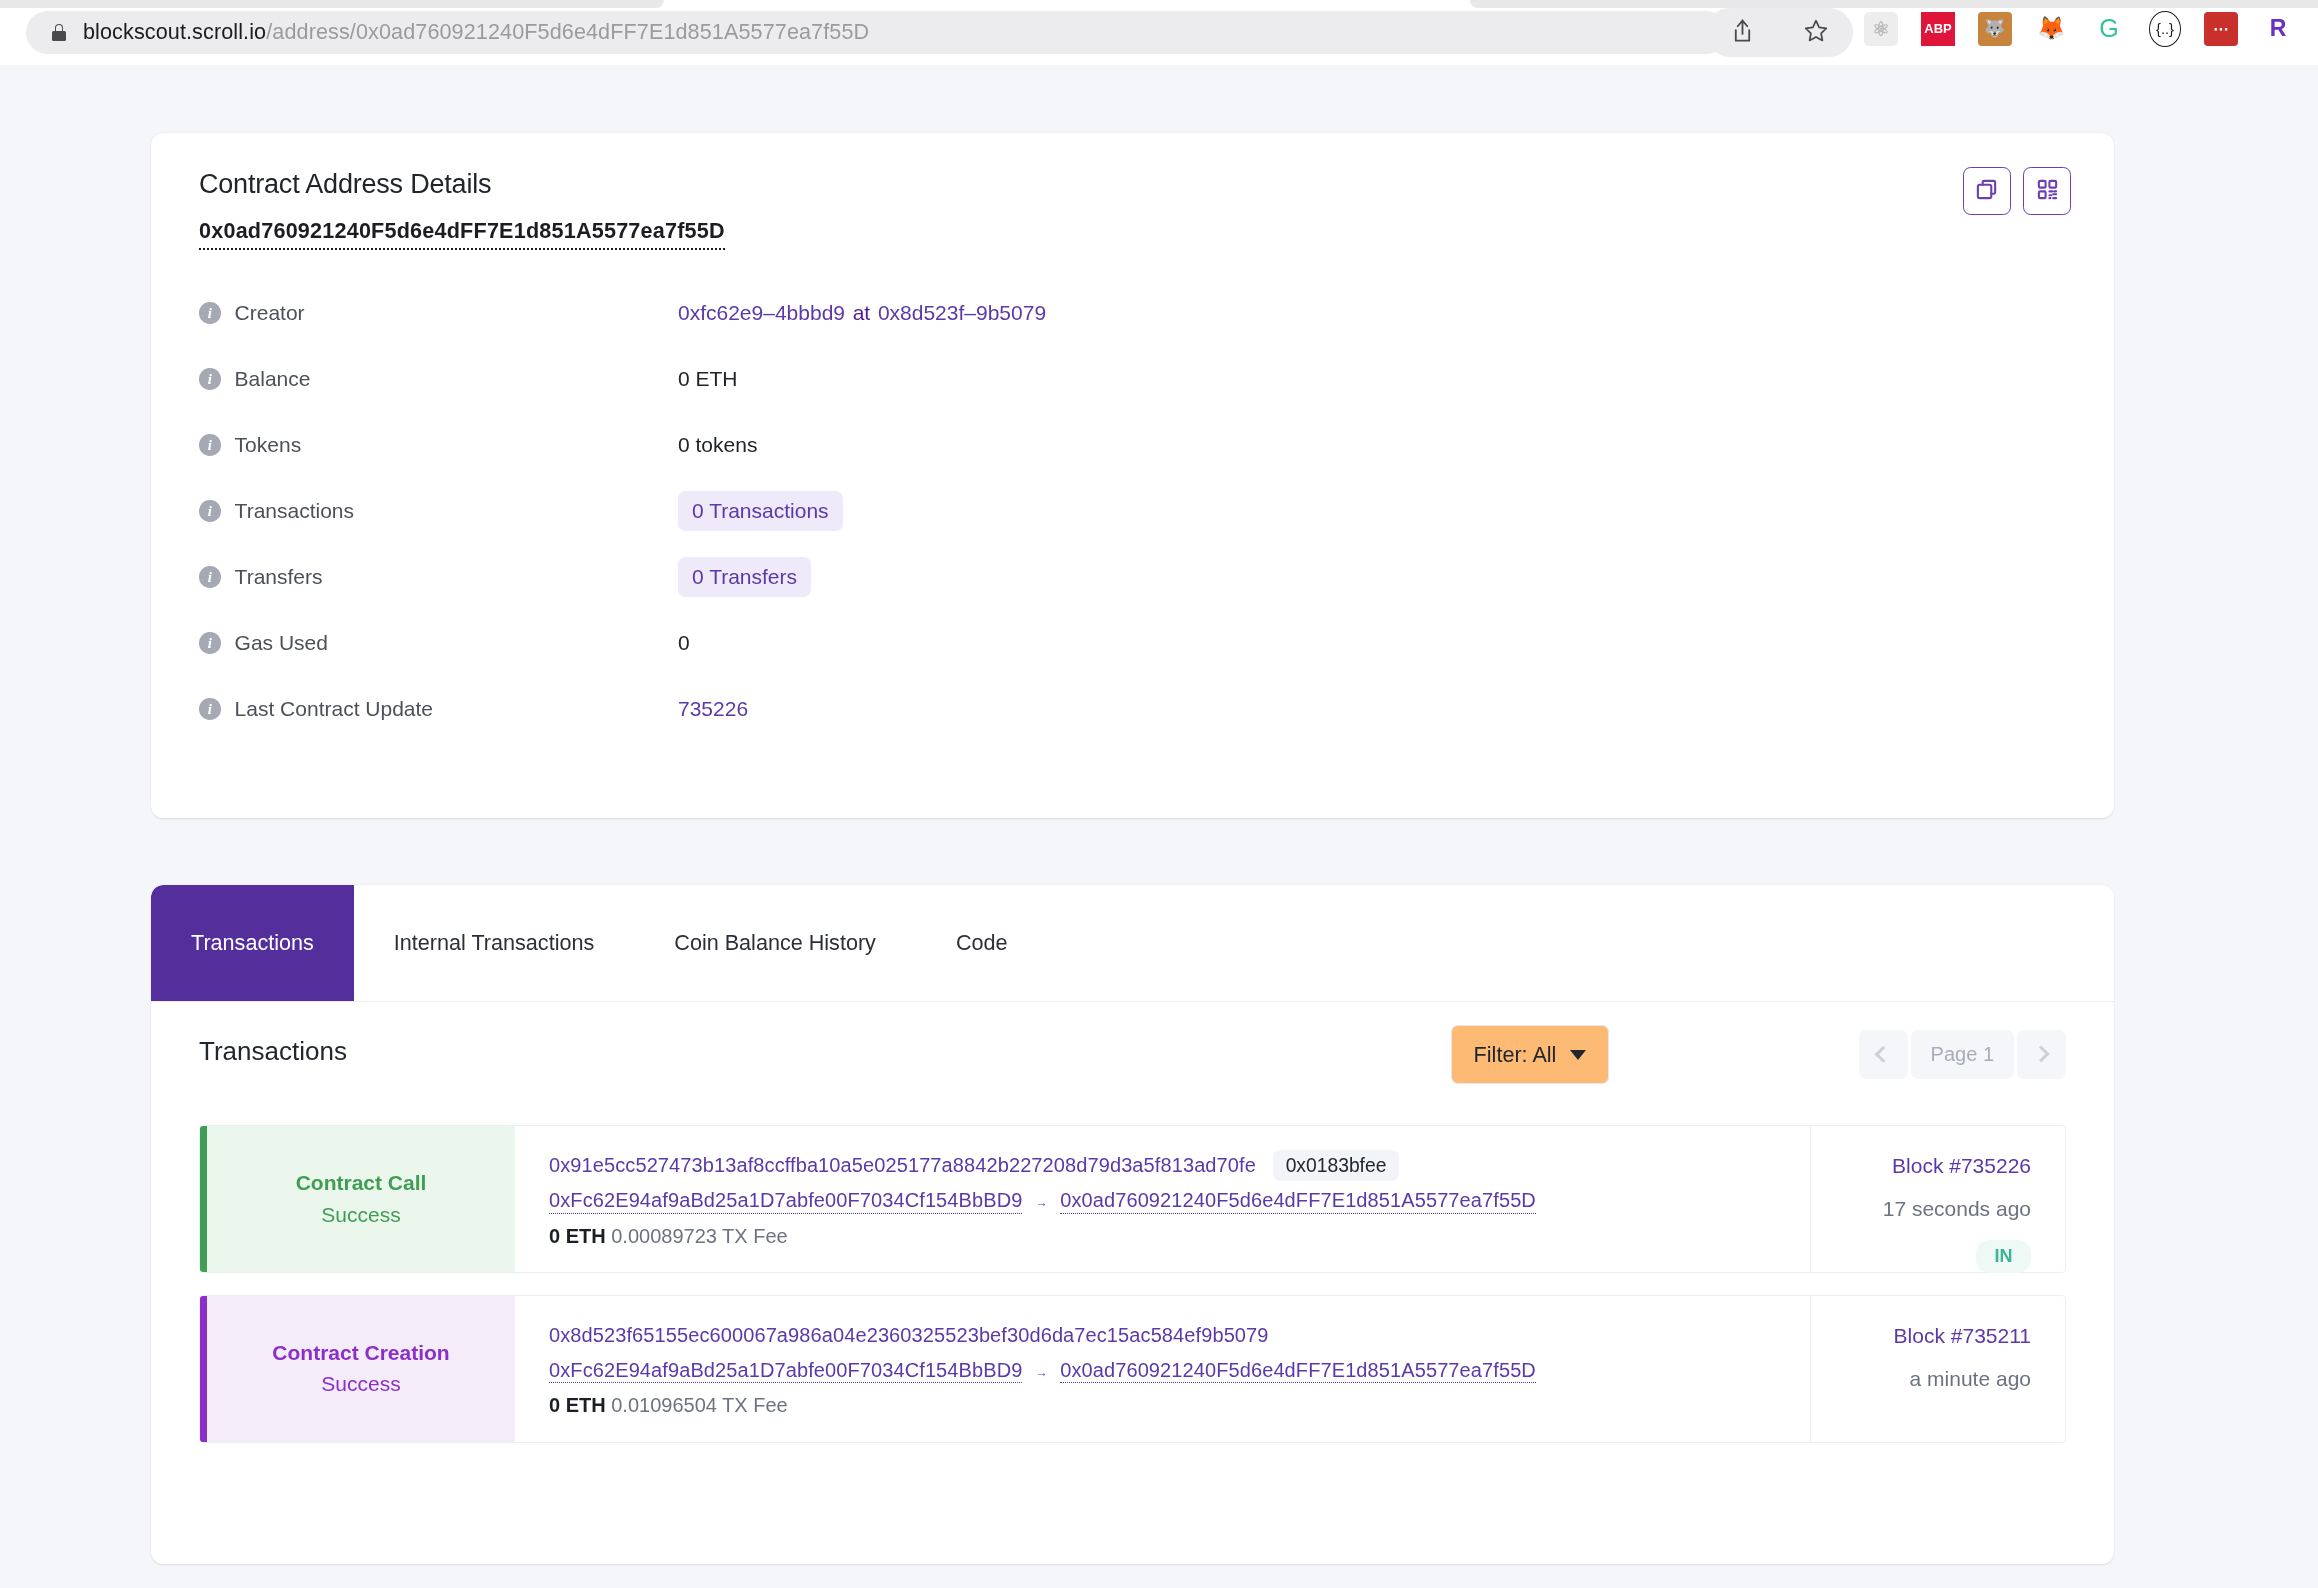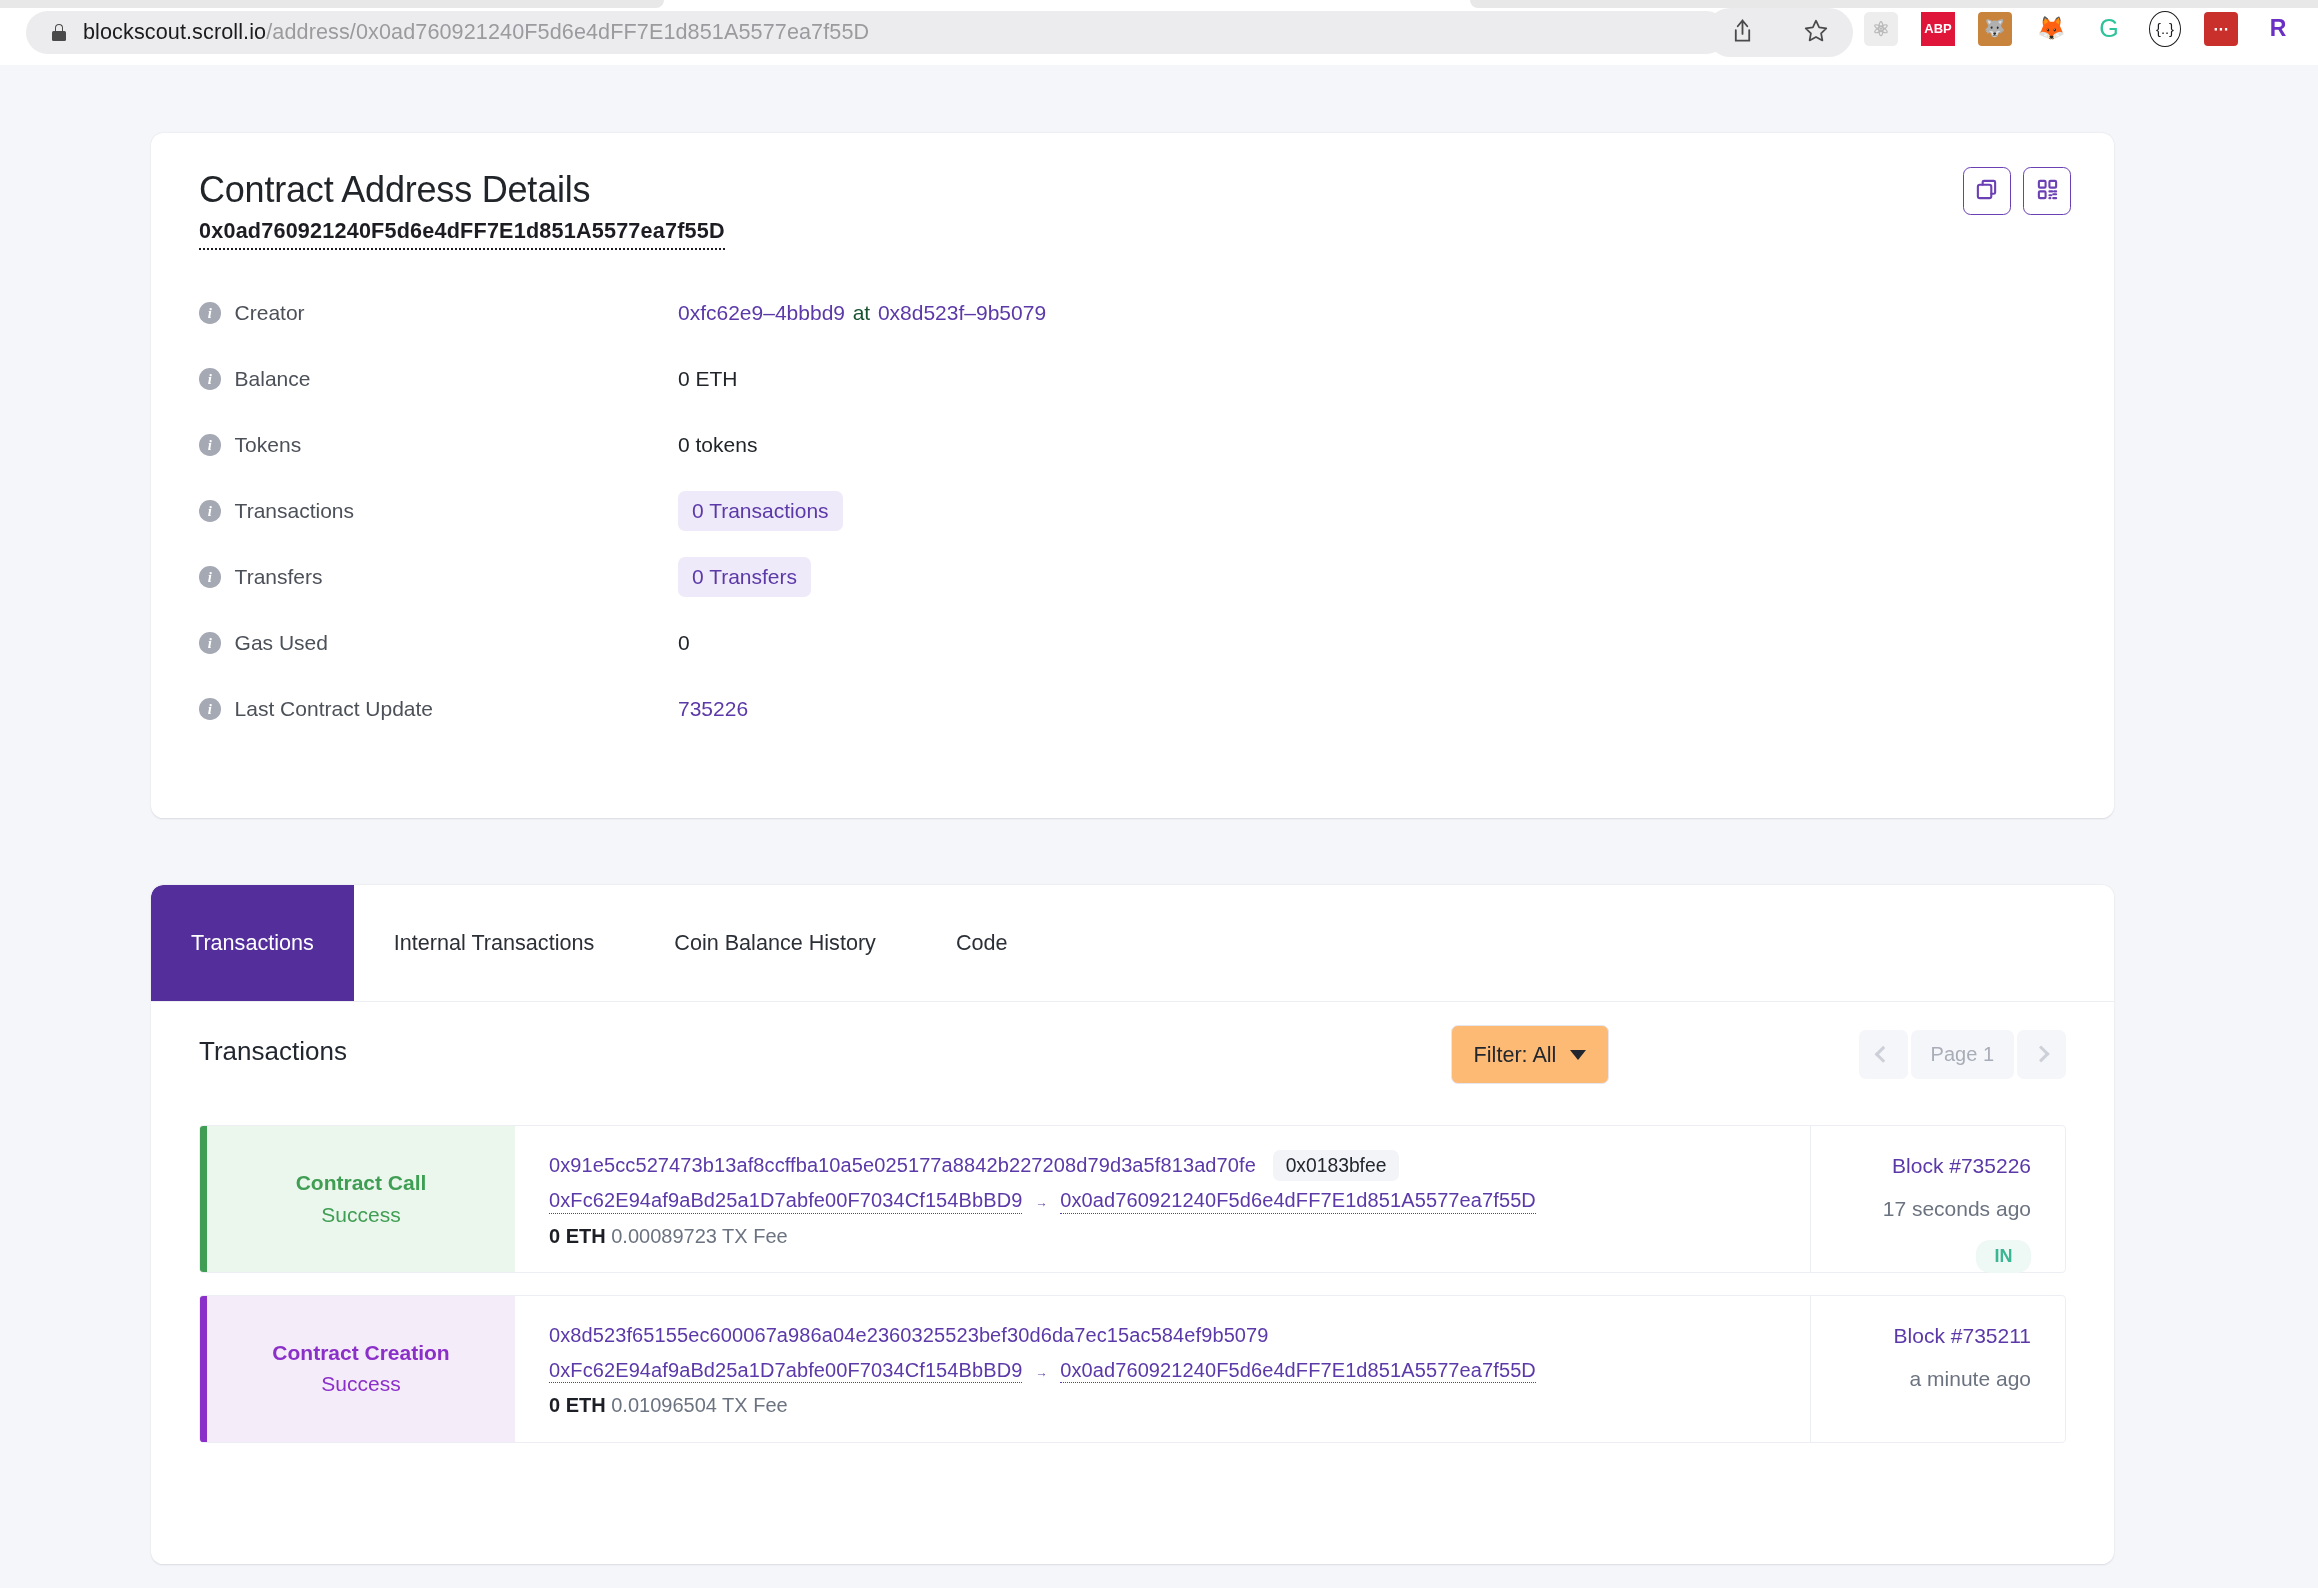--- a/index.html
+++ b/index.html
@@ -42,21 +42,21 @@
 
   
   .card {
     position:absolute; background:#ffffff; border-radius:12.3px;
     box-shadow: 0 0.8px 2.3px rgba(16,24,40,.07), 0 0.8px 1.5px rgba(16,24,40,.05);
   }
   #details-card { left:151px; top:133px; width:1963px; height:685px; }
   #tabs-card    { left:151px; top:885px; width:1963px; height:679px; overflow:hidden; }
 
   
-  .card-title { position:absolute; left:48px; top:36px; font-size:36px; color:#212529; font-weight:400; letter-spacing:-0.2px;}
+  .card-title { position:absolute; left:48px; top:36px; font-size:27px; color:#212529; font-weight:400; letter-spacing:-0.2px;}
   .addr-hash  { position:absolute; left:48px; top:85px; font-size:21.6px; font-weight:700; color:#1c1c22;
                 letter-spacing:0.2px; border-bottom:2.3px dotted #1c1c22; padding-bottom:3.9px;}
   .hdr-btns   { position:absolute; right:43px; top:34px; display:flex; gap:12.3px; }
   .icon-btn   { width:48px; height:48px; border:1.5px solid #6c40b5; border-radius:7.7px;
                 display:flex; align-items:center; justify-content:center; background:#fff; cursor:pointer;}
 
   .rows { position:absolute; left:48px; top:147px; width:1852px; }
   .row  { display:flex; align-items:center; height:66px; }
   .row .lbl { display:flex; align-items:center; width:479px; flex:0 0 479px; }
   .info-ico { width:21.6px; height:21.6px; border-radius:50%; background:#a5a9b4; color:#fff;
@@ -186,21 +186,21 @@
   </div>
 
   <div class="rows">
     <div class="row">
       <div class="lbl">
           <span class="info-ico">i</span>
           <span class="lbl-text">Creator</span>
         </div>
       <div class="val">
         <a class="lnk">0xfc62e9–4bbbd9</a>
-        <span style="margin:0 7.7px;color:#14532d;">at</span>
+        <span style="margin:0 7.7px;color:#4c1d95;">at</span>
         <a class="lnk">0x8d523f–9b5079</a>
       </div>
     </div>
 
     <div class="row">
       <div class="lbl">
           <span class="info-ico">i</span>
           <span class="lbl-text">Balance</span>
         </div>
       <div class="val">0 ETH</div>

